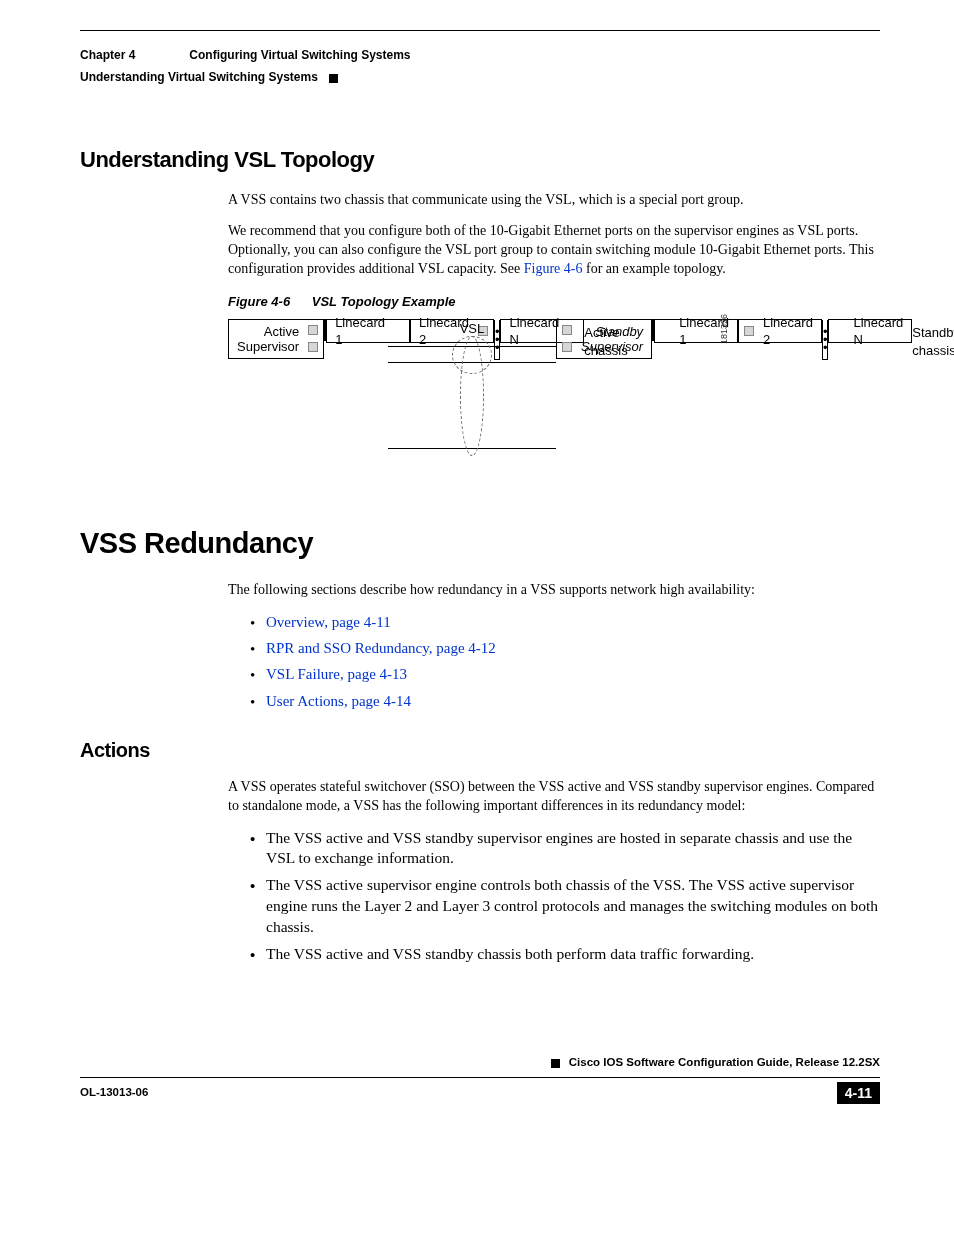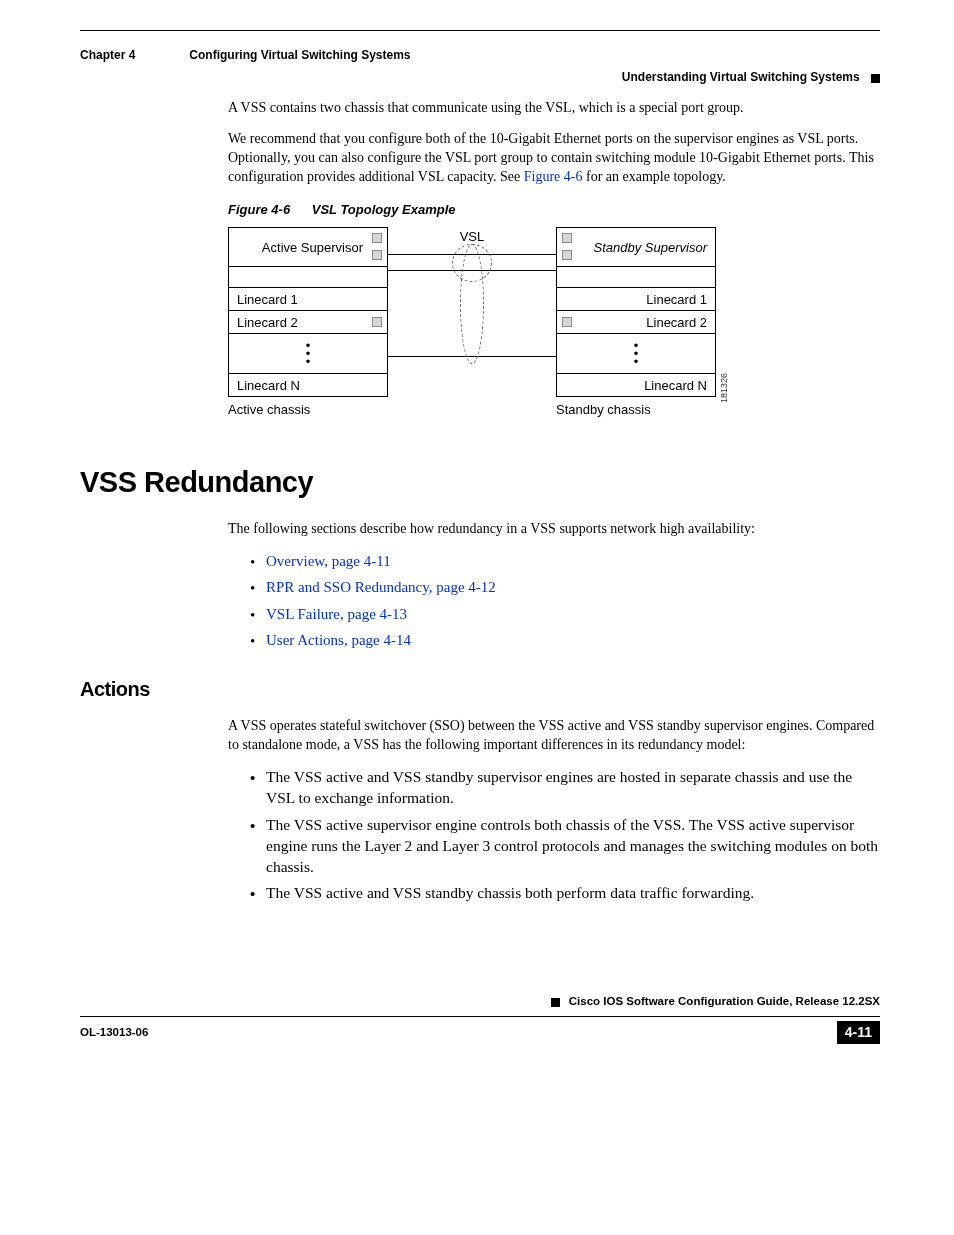--- a/index.html
+++ b/index.html
@@ -10,39 +10,39 @@
       margin: 0 auto;
       font-size: 15px;
       color: #000;
       line-height: 1.35;
     }
     .page { padding: 30px 74px 30px 80px; position: relative; }
     .header-bar { position: relative; margin-bottom: 14px; }
     .header-top { border-top: 1px solid #000; padding-top: 16px; display:flex;gap:40px; }
     .chapter-line { font-family: Arial, sans-serif; font-size: 12px; font-weight: bold; }
     .chapter-title { font-family: Arial, sans-serif; font-size: 12px; font-weight: bold; margin-left: 14px; }
-    .header-sub { font-family: Arial, sans-serif; font-size: 12px; font-weight: bold; text-align: right; margin-top: 6px; }
+    .header-sub { font-family: Arial, sans-serif; font-size: 12px; font-weight: bold; text-align: left; margin-top: 6px; }
     .header-square { display:inline-block; width:9px; height:9px; background:#000; margin-left:8px; vertical-align: middle; }
     .h2 { font-family: Arial, sans-serif; font-weight: bold; font-size: 22px; margin-top: 60px; margin-bottom: 16px; letter-spacing:-0.5px; }
     .h1 { font-family: Arial, sans-serif; font-weight: bold; font-size: 29px; margin-top: 44px; margin-bottom: 18px; letter-spacing:-0.5px; }
     .h3 { font-family: Arial, sans-serif; font-weight: bold; font-size: 20px; margin-top: 26px; margin-bottom: 14px; letter-spacing:-0.5px; }
     .body-indent { margin-left: 148px; }
     .para { margin-bottom: 12px; font-size: 14px; }
     .figure-caption { font-family: Arial, sans-serif; font-size: 13px; margin-top: 14px; margin-bottom: 10px; }
     .figure-caption .fig-num { font-style: italic; font-weight: bold; margin-right: 18px; }
     .figure-caption .fig-title { font-style: italic; font-weight: bold; }
     a, .link { color: #0033cc; text-decoration: none; cursor: pointer; }
     ul.links { list-style: none; margin: 6px 0 6px 22px; }
     ul.links li { position: relative; padding-left: 16px; margin: 6px 0; }
     ul.links li::before { content:"•"; position:absolute; left:0; top:1px; font-size:15px; }
     ul.body-list { list-style:none; margin: 4px 0 12px 22px; }
     ul.body-list li { position:relative; padding-left:16px; margin:6px 0; font-size:15.5px; }
     ul.body-list li::before { content:"•"; position:absolute; left:0; top:1px; font-size:15px; font-weight:bold; }
     .diagram { display:flex; align-items:flex-start; gap: 34px; font-family: Arial, sans-serif; font-size:13px; margin-bottom: 10px; position:relative;}
-    .chassis { display:flex; flex-direction:column; width:160px; }
+    .chassis { display:flex; flex-direction:row; width:160px; }
     .slot { border:1px solid #000; padding:3px 8px; margin-top:-1px; display:flex; align-items:center; height:24px; position:relative; }
     .slot.double { height:40px; }
     .slot-empty { border:1px solid #000; height:22px; margin-top:-1px;}
     .dots-row { border:1px solid #000; border-top:none; text-align:center; line-height:6px; padding:4px 0; height:40px; display:flex; flex-direction:column; justify-content:center; align-items:center; gap:2px;}
     .chassis-label { text-align:left; padding-top:4px; font-size:13px;}
     .led { display:inline-block; width:10px; height:10px; background:#d6d6d6; border:1px solid #888; position:absolute;}
     .chassis.left .led.a {right:5px; top:5px;}
     .chassis.left .led.b {right:5px; top:22px;}
     .chassis.left .led.c {right:5px; top:6px;}
     .chassis.right .led.a {left:5px; top:5px;}
@@ -72,20 +72,21 @@
     <div class="header-top">
       <span class="chapter-line">Chapter 4</span>
       <span class="chapter-title">Configuring Virtual Switching Systems</span>
     </div>
     <div class="header-sub">
       <span>Understanding Virtual Switching Systems</span>
       <span class="header-square"></span>
     </div>
   </div>
 
+  <div class="h2">Understanding VSL Topology</div>
   <div class="body-indent">
     <p class="para">A VSS contains two chassis that communicate using the VSL, which is a special port group.</p>
     <p class="para">
       <span>We recommend that you configure both of the 10-Gigabit Ethernet ports on the supervisor engines as VSL ports. Optionally, you can also configure the VSL port group to contain switching module 10-Gigabit Ethernet ports. This configuration provides additional VSL capacity. See </span><a class="link">Figure 4-6</a><span> for an example topology.</span>
     </p>
     <div class="figure-caption">
       <span class="fig-num">Figure 4-6</span>
       <span class="fig-title">VSL Topology Example</span>
     </div>
 

